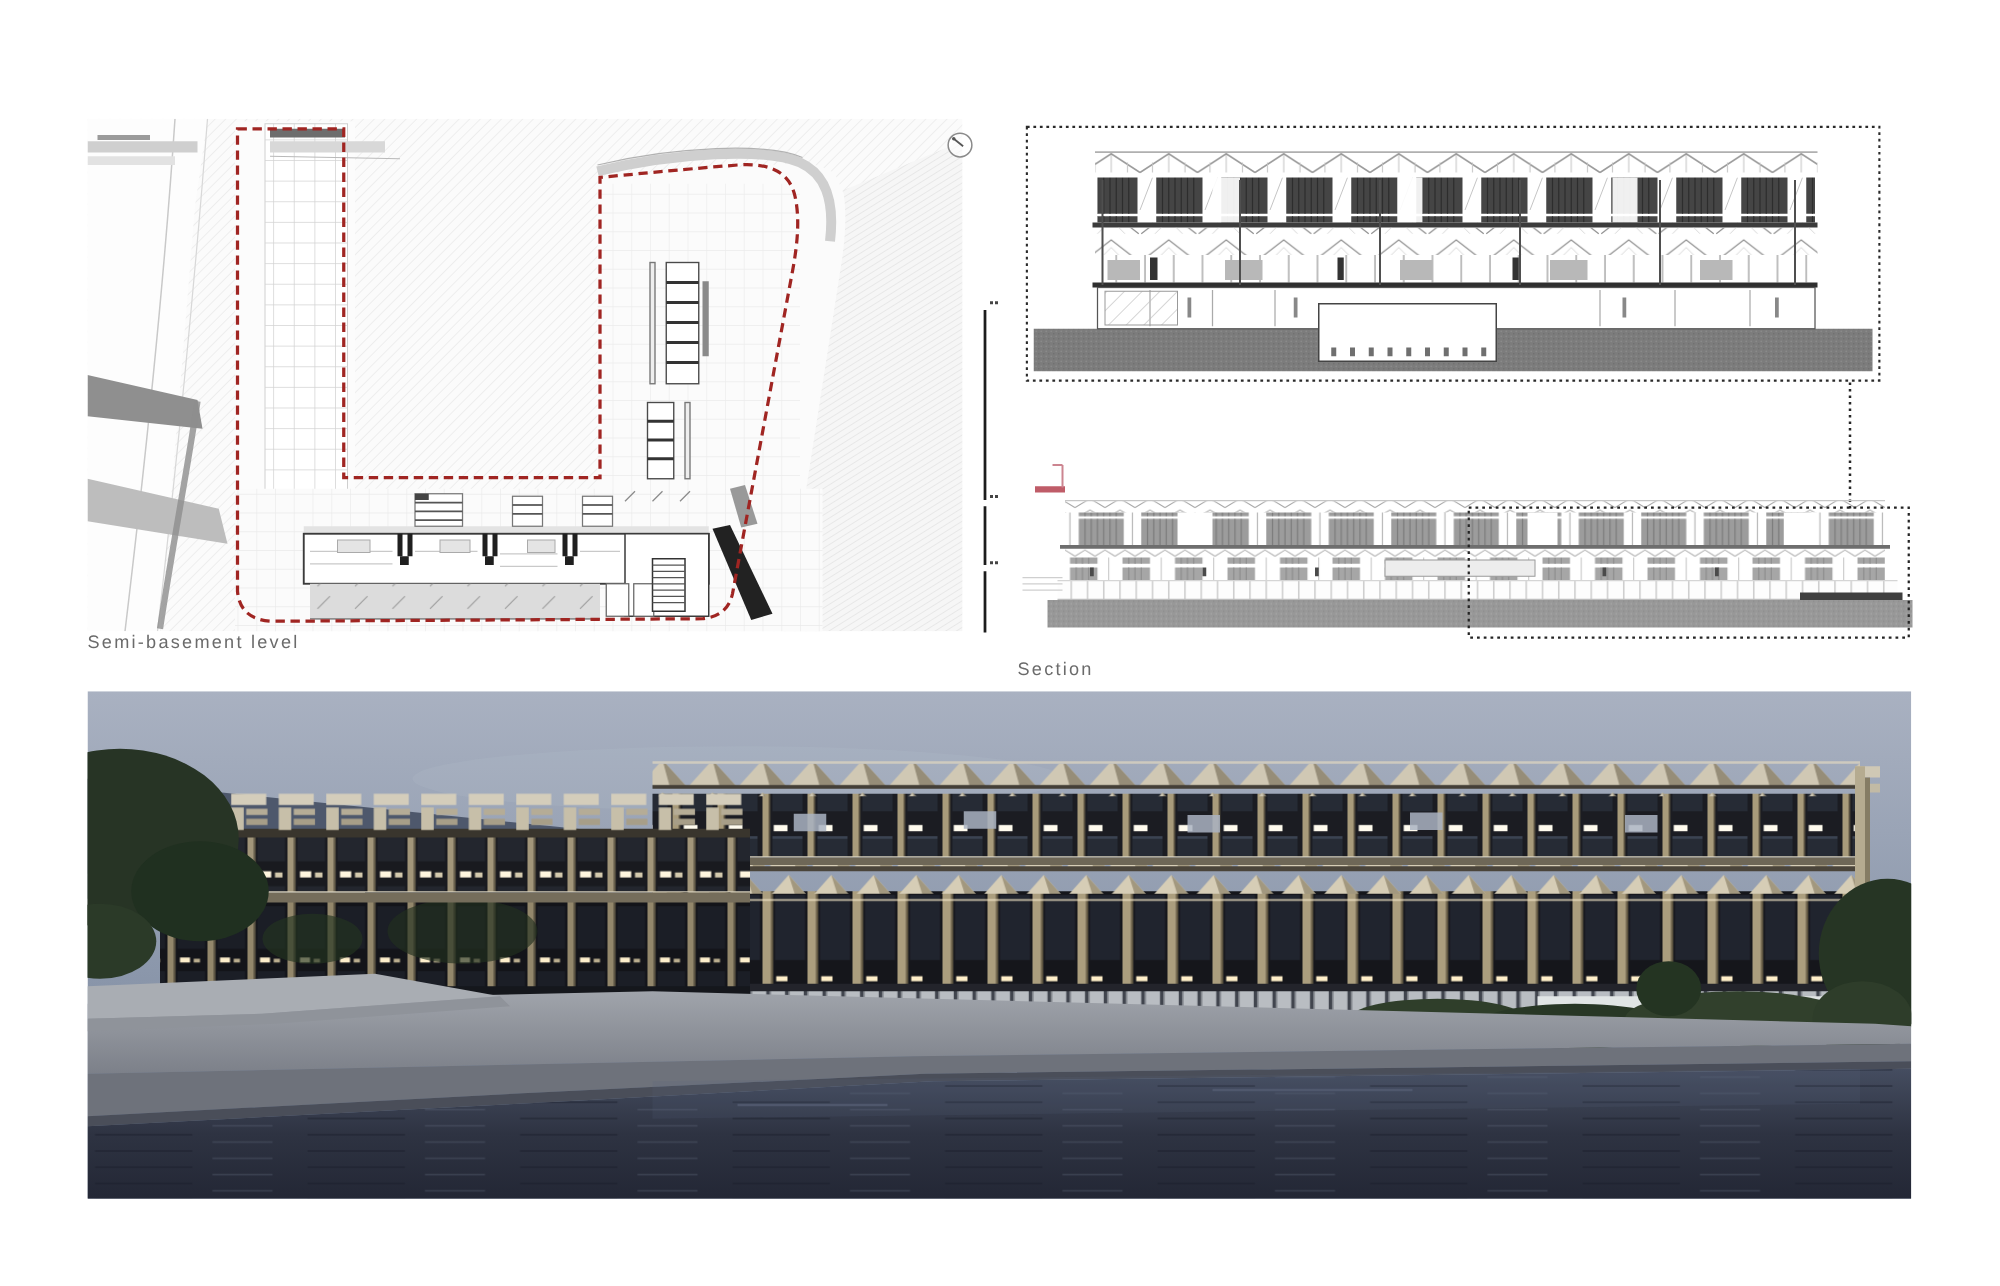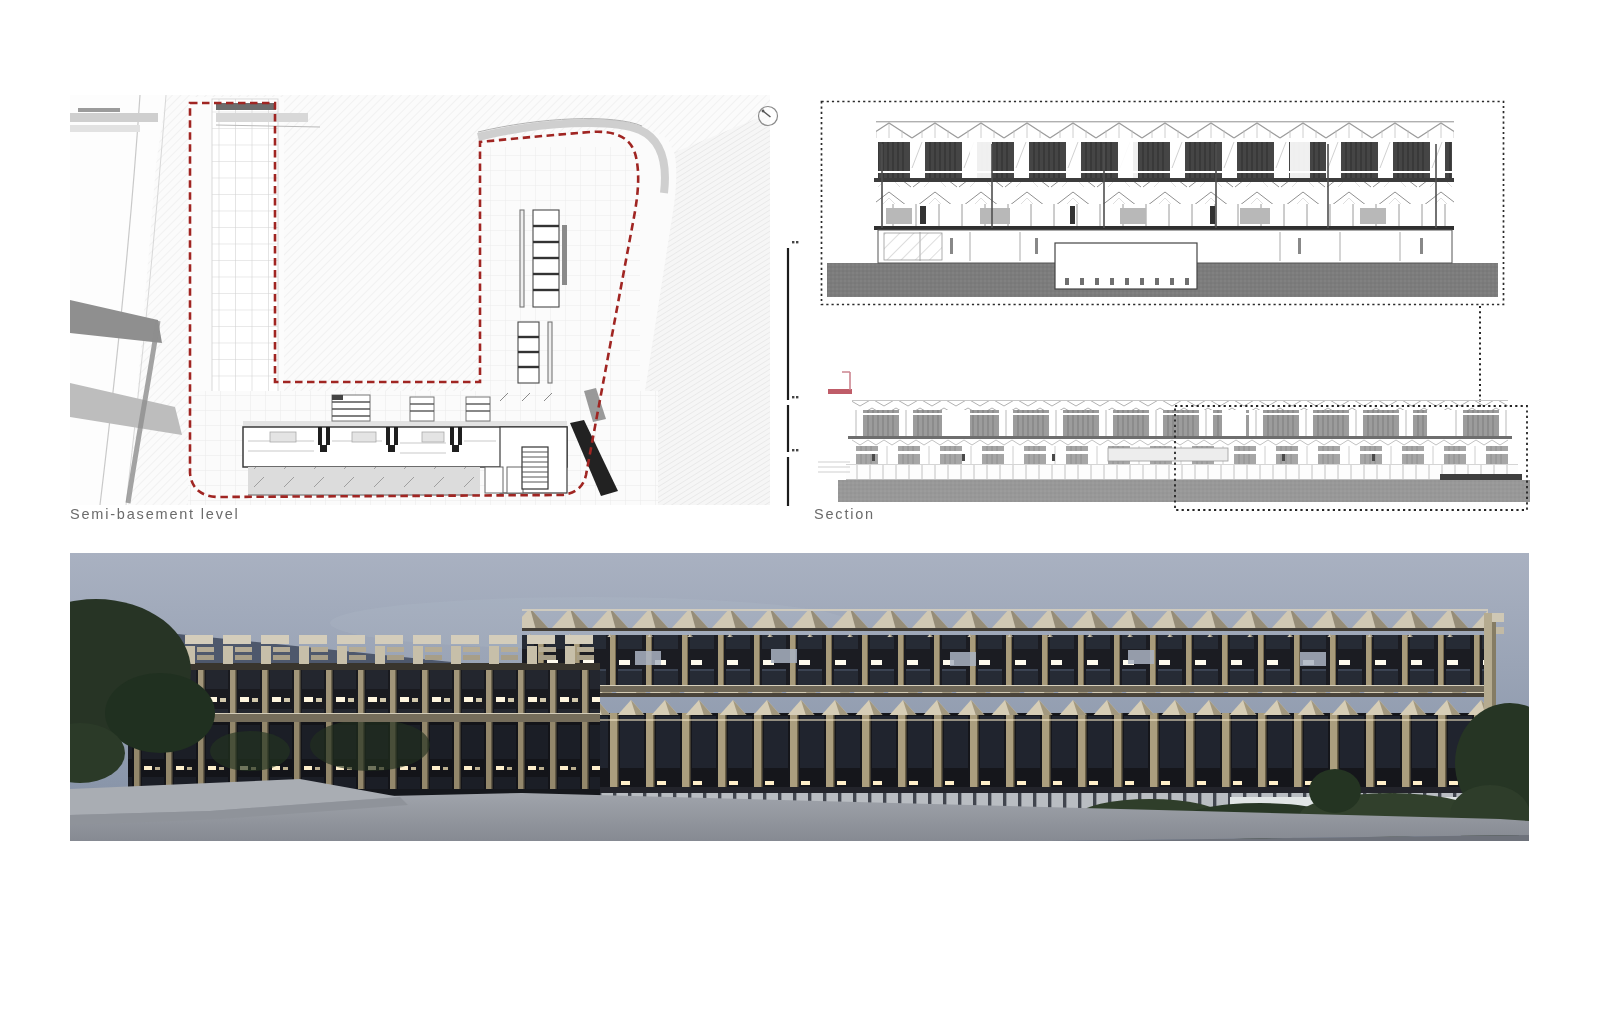--- a/index.html
+++ b/index.html
@@ -1,16 +1,16 @@
 <!DOCTYPE html>
 <html><head>
 <meta charset="utf-8">
 <style>
   html,body{margin:0;padding:0;background:#ffffff;}
-  #board{position:relative;width:1600px;height:841px;background:#ffffff;overflow:hidden;
+  #board{position:relative;width:1600px;height:1029px;background:#ffffff;overflow:hidden;
          font-family:"Liberation Sans", sans-serif;}
   .abs{position:absolute;}
   .panel-label{position:absolute;font-size:14.5px;color:#6b6b6b;letter-spacing:1.8px;line-height:16px;}
   svg{display:block;}
 </style>
 </head>
 <body>
 
 <div id="board">
 
@@ -361,21 +361,21 @@
         </g>
         <rect x="628" y="112" width="82" height="7" fill="#3f3f3f"></rect>
         <rect x="26" y="118" width="692" height="22" fill="url(#s2-grl)"></rect>
       </g>
 
       <rect x="363" y="44" width="352" height="104" fill="none" stroke="#242424" stroke-width="1.8" stroke-dasharray="2.2 3.2"></rect>
     </svg>
   </div>
 
   <div class="panel-label" style="left:70px;top:506px;">Semi-basement level</div>
-  <div class="panel-label" style="left:814px;top:506px;">Section</div>
+  <div class="panel-label" style="left:814px;top:528px;">Section</div>
 
   <div class="abs" style="left:70px;top:553px;width:1459px;height:406px;">
     <svg width="1459" height="406" viewBox="0 0 1459 406">
       <defs>
         <linearGradient id="r-sky" x1="0" y1="0" x2="0" y2="1">
           <stop offset="0" stop-color="#a9b1c1"></stop>
             <stop offset="0.55" stop-color="#8b97ab"></stop>
             <stop offset="1" stop-color="#6f7b91"></stop>
         </linearGradient>
         <linearGradient id="r-water" x1="0" y1="0" x2="0" y2="1">

